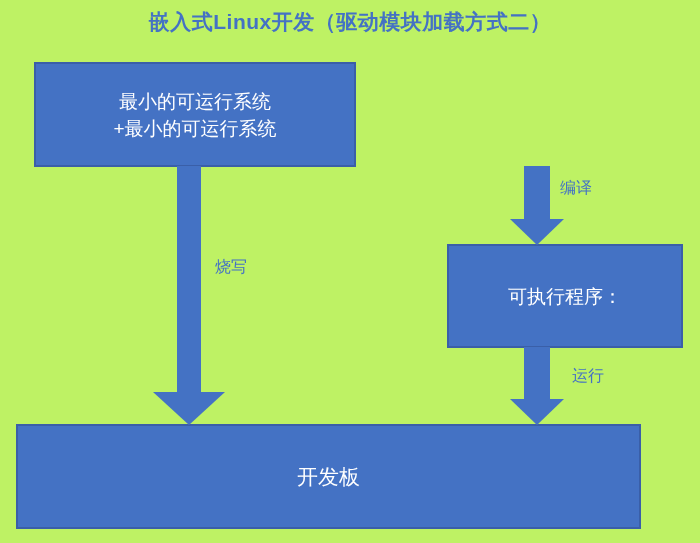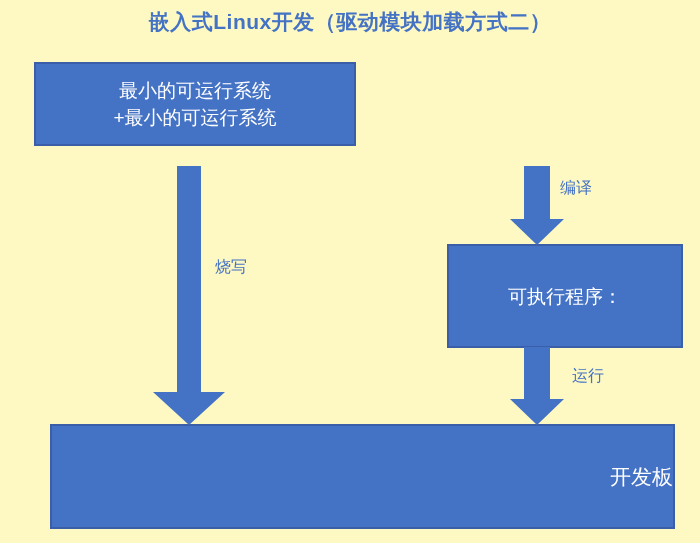--- a/index.html
+++ b/index.html
@@ -5,21 +5,21 @@
   html, body {
     margin: 0;
     padding: 0;
     background: #ffffff;
     font-family: "Liberation Sans", "DejaVu Sans", sans-serif;
   }
   .canvas {
     position: relative;
     width: 700px;
     height: 543px;
-    background: #fef9c3;
+    background: #bef264;
     overflow: hidden;
   }
   .title {
     position: absolute;
     left: 0;
     top: 8px;
     width: 700px;
     text-align: center;
     font-size: 21px;
     font-weight: bold;
@@ -36,24 +36,24 @@
     flex-direction: column;
     align-items: center;
     justify-content: center;
     text-align: center;
   }
   .box-line {
     font-size: 19px;
     line-height: 27px;
     white-space: nowrap;
   }
-  #box-min-sys   { left: 34px;  top: 62px;  width: 322px; height: 84px; }
+  #box-min-sys   { left: 34px;  top: 62px;  width: 322px; height: 105px; }
   #box-hello-src { left: 447px; top: 62px;  width: 196px; height: 105px; }
   #box-exec      { left: 447px; top: 244px; width: 236px; height: 104px; font-family: Liberation Serif, serif; }
-  #box-board     { left: 50px;  top: 424px; width: 625px; height: 105px; align-items: flex-end; }
+  #box-board     { left: 16px;  top: 424px; width: 625px; height: 105px; }
   #box-board .box-line { font-size: 21px; }
 
   .arrow-shaft {
     position: absolute;
     background: #4472C4;
   }
   .arrow-head {
     position: absolute;
     width: 0;
     height: 0;

